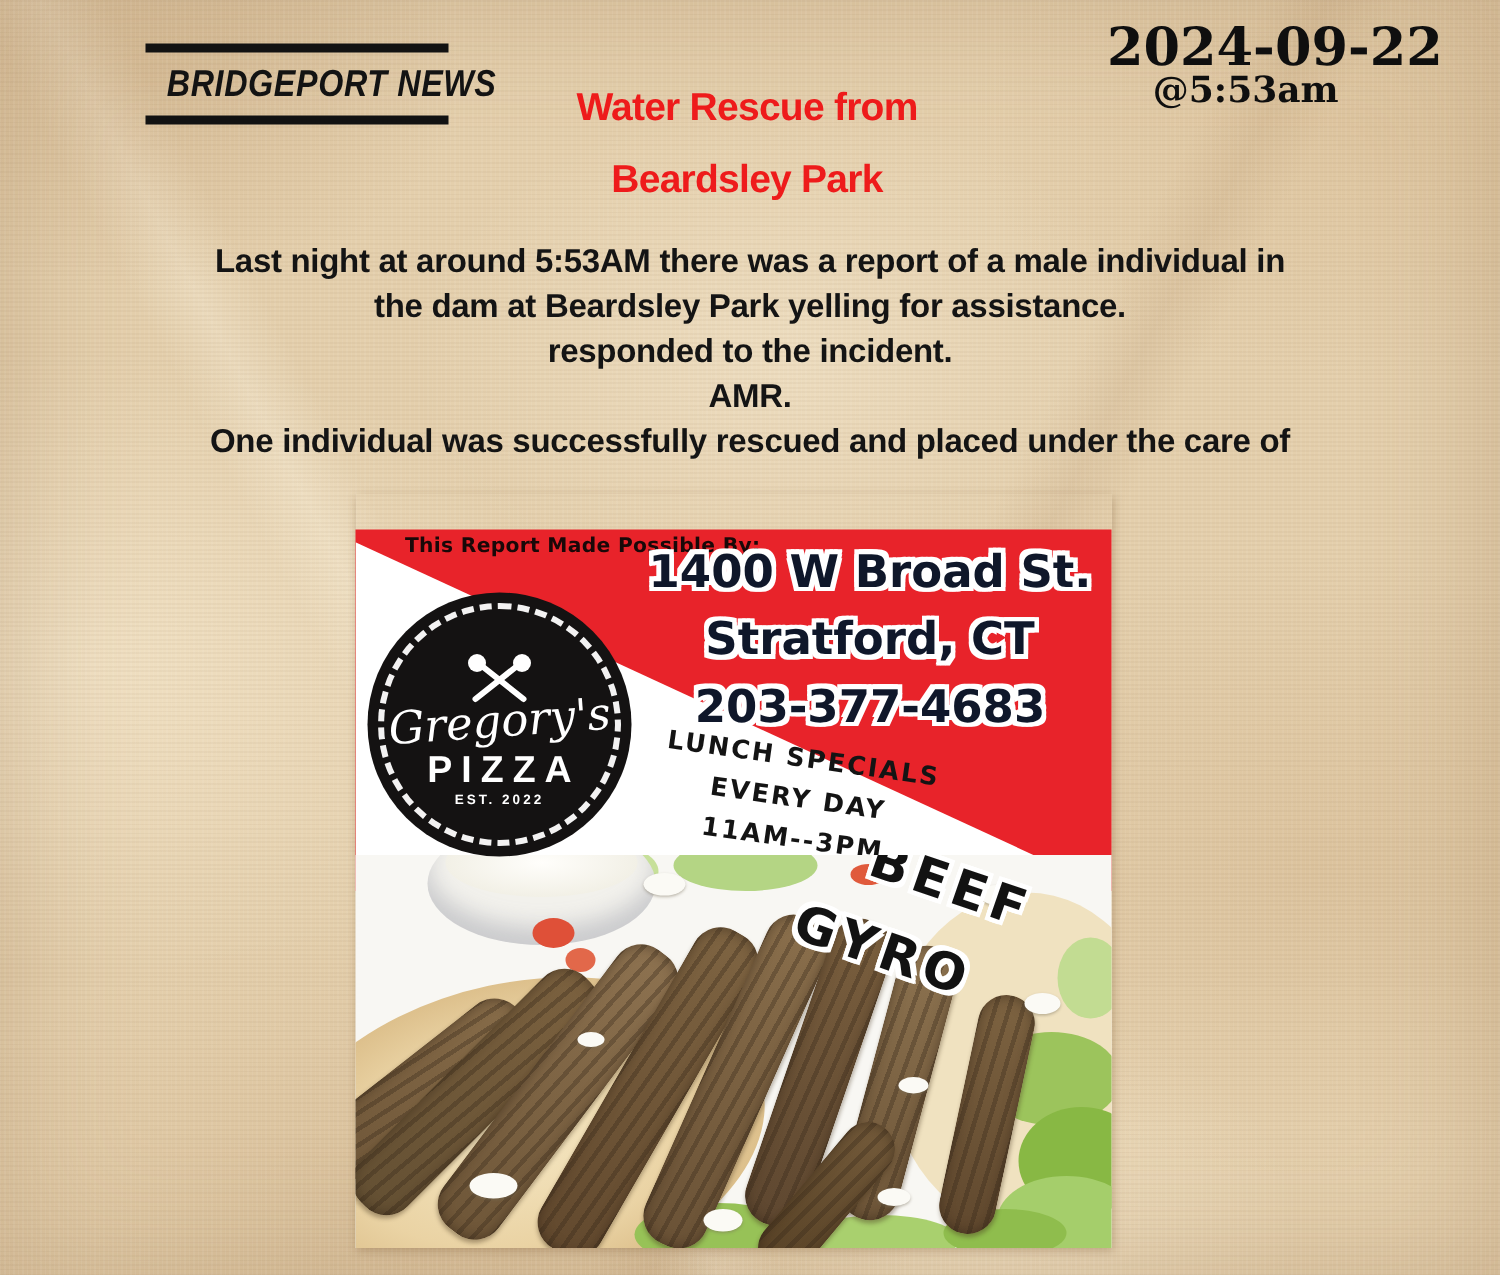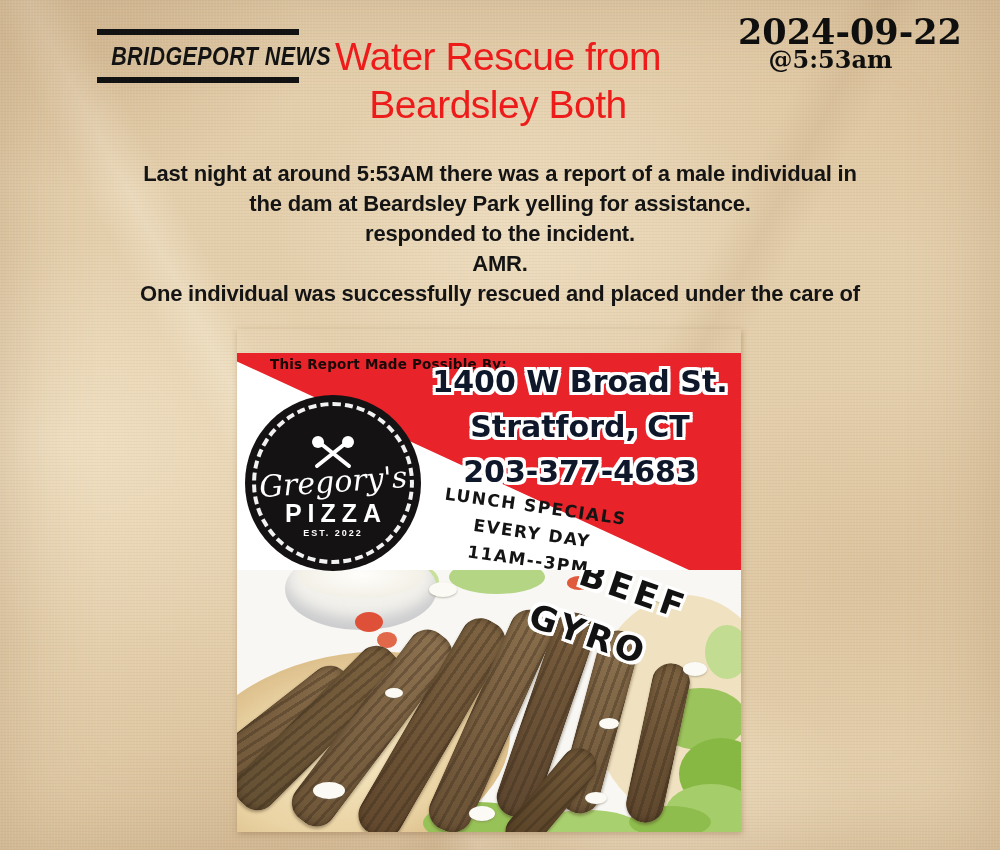--- a/index.html
+++ b/index.html
@@ -28,22 +28,22 @@
 
   
   .bp-logo{left:97px;top:29px;width:202px;color:#131313;}
   .bp-bar{height:6px;background:#121212;}
   .bp-text{font-family:"Liberation Sans",sans-serif;font-style:italic;font-weight:700;
     font-size:25px;text-align:center;padding:7px 0 6px;transform:scaleX(0.86);letter-spacing:0.5px;}
   .date-block{left:738px;top:17px;width:185px;text-align:center;
     font-family:"DejaVu Serif",serif;font-weight:700;color:#0f0f0f;}
   .date-line1{font-size:35px;line-height:30px;}
   .date-line2{font-size:24px;line-height:26px;}
-  .headline{left:248px;top:33px;width:500px;text-align:center;color:#ee1b1b;
-    font-weight:400;font-size:39px;line-height:48px;letter-spacing:-0.5px;}
+  .headline{left:248px;top:47px;width:500px;text-align:center;color:#ee1b1b;
+    font-weight:700;font-size:26px;line-height:48px;letter-spacing:-0.5px;}
   .article{left:0;top:136px;width:1000px;text-align:center;color:#141414;
     font-weight:700;font-size:22px;line-height:30px;letter-spacing:-0.2px;margin-top:23px;}
 
   
   .ad{left:237px;top:329px;width:504px;height:503px;box-shadow:1px 2px 6px rgba(120,85,50,0.35);}
   .ad-band{position:absolute;left:0;top:0;width:504px;height:241px;background:#e8232a;overflow:hidden;margin-top:24px;}
   .white-wedge{position:absolute;inset:0;background:#ffffff;
     clip-path:polygon(0 3.5%, 100% 100%, 0 100%);}
   .attribution{position:absolute;left:33px;top:3px;font-size:13.5px;font-weight:700;
     color:#190808;letter-spacing:0.2px;font-family:"DejaVu Sans",sans-serif;}
@@ -103,21 +103,21 @@
     <div class="bp-bar"></div>
   </div>
 
   <div class="abs date-block">
     <div class="date-line1 nowrap">2024-09-22</div>
     <div class="date-line2 nowrap">@5:53am</div>
   </div>
 
   <div class="abs headline">
     <div class="nowrap">Water Rescue from</div>
-    <div class="nowrap">Beardsley Both</div>
+    <div class="nowrap">Beardsley Park</div>
   </div>
 
   <div class="abs article">
     <div class="nowrap">Last night at around 5:53AM there was a report of a male individual in</div>
     <div class="nowrap">the dam at Beardsley Park yelling for assistance.</div>
     <div class="nowrap">responded to the incident.</div>
     <div class="nowrap">AMR.</div>
     <div class="nowrap">One individual was successfully rescued and placed under the care of</div>
   </div>
 

